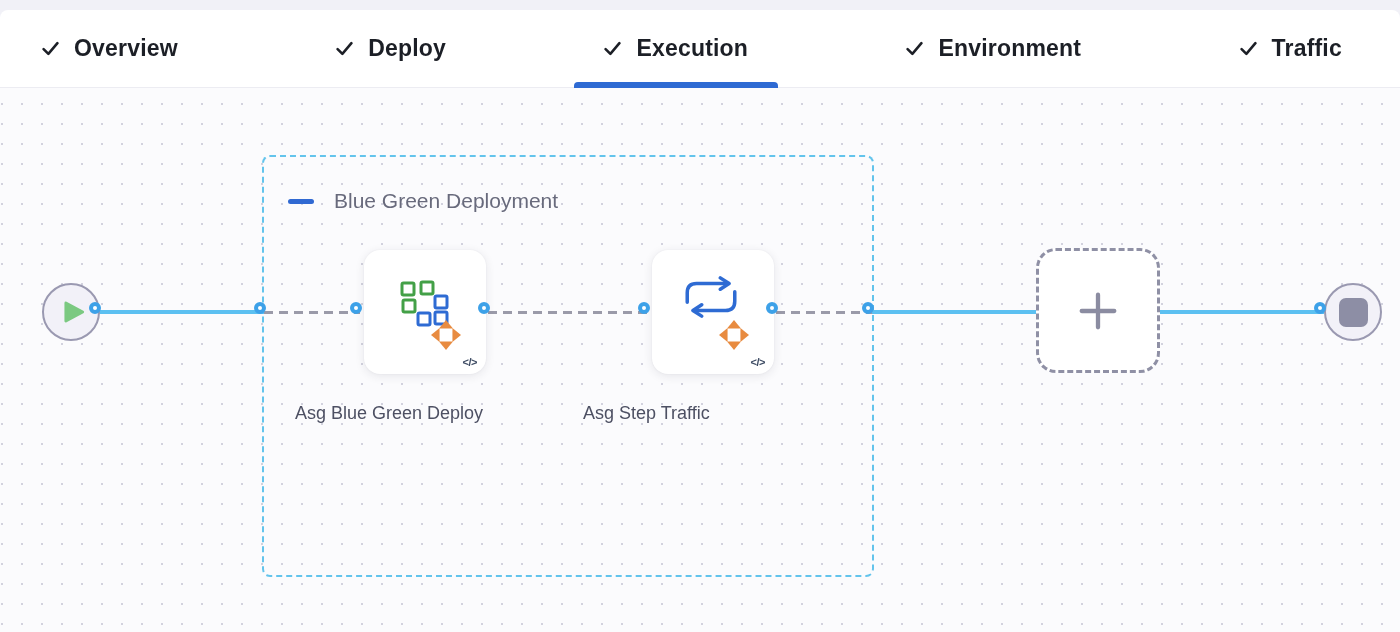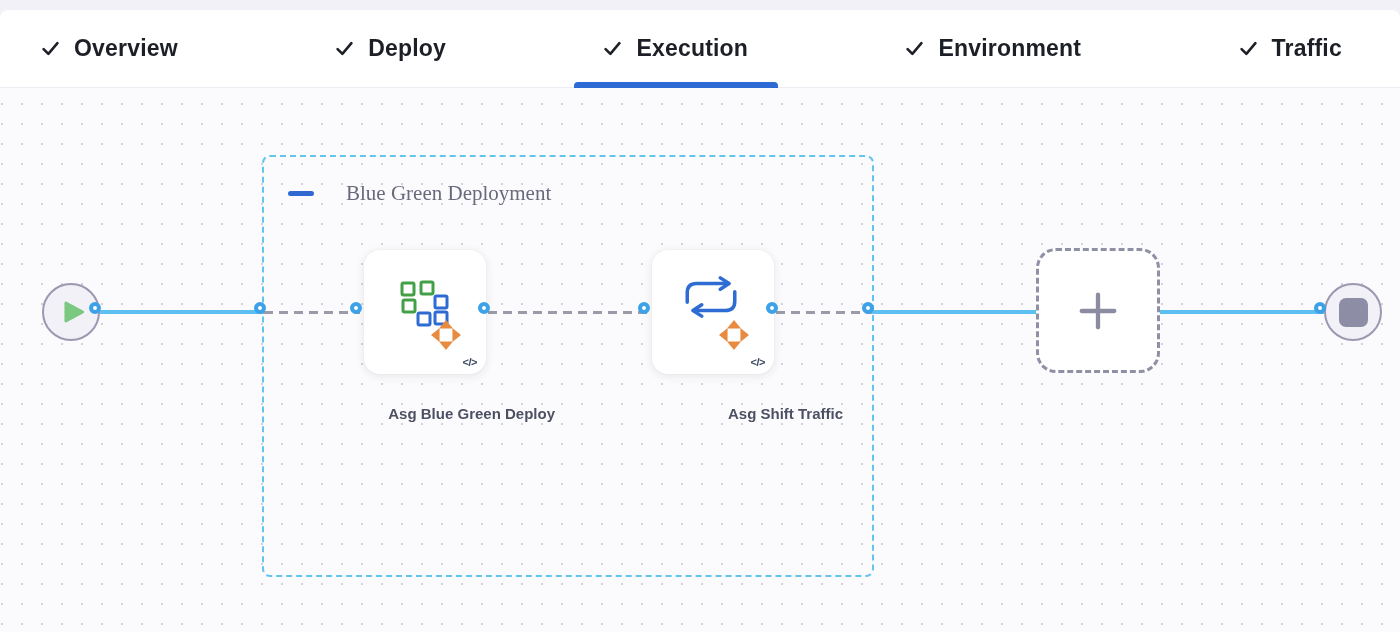--- a/index.html
+++ b/index.html
@@ -33,21 +33,21 @@
     position: relative; width: 1400px; height: 544px;
     background-color: #fbfbfd;
     background-image: radial-gradient(circle, #d2d2de 1.3px, transparent 1.45px);
     background-size: 20px 20px; background-position: 12px 6px;
   }
 
   .group-box {
     position: absolute; left: 262px; top: 67px; width: 612px; height: 422px;
     border: 2px dashed #63c4ec; border-radius: 8px;
   }
-  .group-header { position: absolute; left: 24px; top: 24px; display: flex; align-items: center; gap: 32px; font-family: Liberation Serif, serif; }
+  .group-header { position: absolute; left: 24px; top: 32px; display: flex; align-items: center; gap: 20px; }
   .minus-btn { width: 26px; height: 5px; background: #3069d2; border-radius: 2.5px; cursor: pointer; }
   .group-label { font-size: 21px; color: #686a7c; }
 
   .line { position: absolute; height: 4px; top: 222px; background: #5cc0f1; }
   .dash-line {
     position: absolute; height: 3px; top: 223px;
     background: repeating-linear-gradient(90deg, #9a9aa9 0 9px, transparent 9px 15px);
   }
 
   .port {
@@ -70,22 +70,22 @@
   }
   .step-card .main-icon { position: absolute; left: 28px; top: 26px; }
   .step-card .squares-icon { position: absolute; left: 35px; top: 30px; }
   .step-card .move-icon { position: absolute; left: 67px; top: 70px; }
   .script-badge {
     position: absolute; right: 9px; bottom: 6px;
     font-size: 11px; font-weight: 700; color: #3d4b63; letter-spacing: -.5px;
   }
 
   .step-label {
-    position: absolute; top: 310px; width: 260px; text-align: right;
-    font-size: 15px; line-height: 31px; color: #4d5063; font-weight: bold;
+    position: absolute; top: 310px; width: 260px; text-align: left;
+    font-size: 18px; line-height: 31px; color: #4d5063;
   }
 
   .add-step-box {
     position: absolute; left: 1036px; top: 160px; width: 124px; height: 125px;
     background: #ffffff; border: 3px dashed #8f90a5; border-radius: 20px;
     display: flex; align-items: center; justify-content: center; cursor: pointer;
   }
 </style>
 </head>
 <body>
@@ -211,16 +211,16 @@
     <div class="port" style="left:89px;"></div>
     <div class="port" style="left:254px;"></div>
     <div class="port" style="left:350px;"></div>
     <div class="port" style="left:478px;"></div>
     <div class="port" style="left:638px;"></div>
     <div class="port" style="left:766px;"></div>
     <div class="port" style="left:862px;"></div>
     <div class="port" style="left:1314px;"></div>
 
     <div class="step-label" style="left:295px;">Asg Blue Green Deploy</div>
-    <div class="step-label" style="left:583px;">Asg Shift Traffic</div>
+    <div class="step-label" style="left:583px;">Asg Step Traffic</div>
 
   </div>
 </div>
 
 </body></html>

